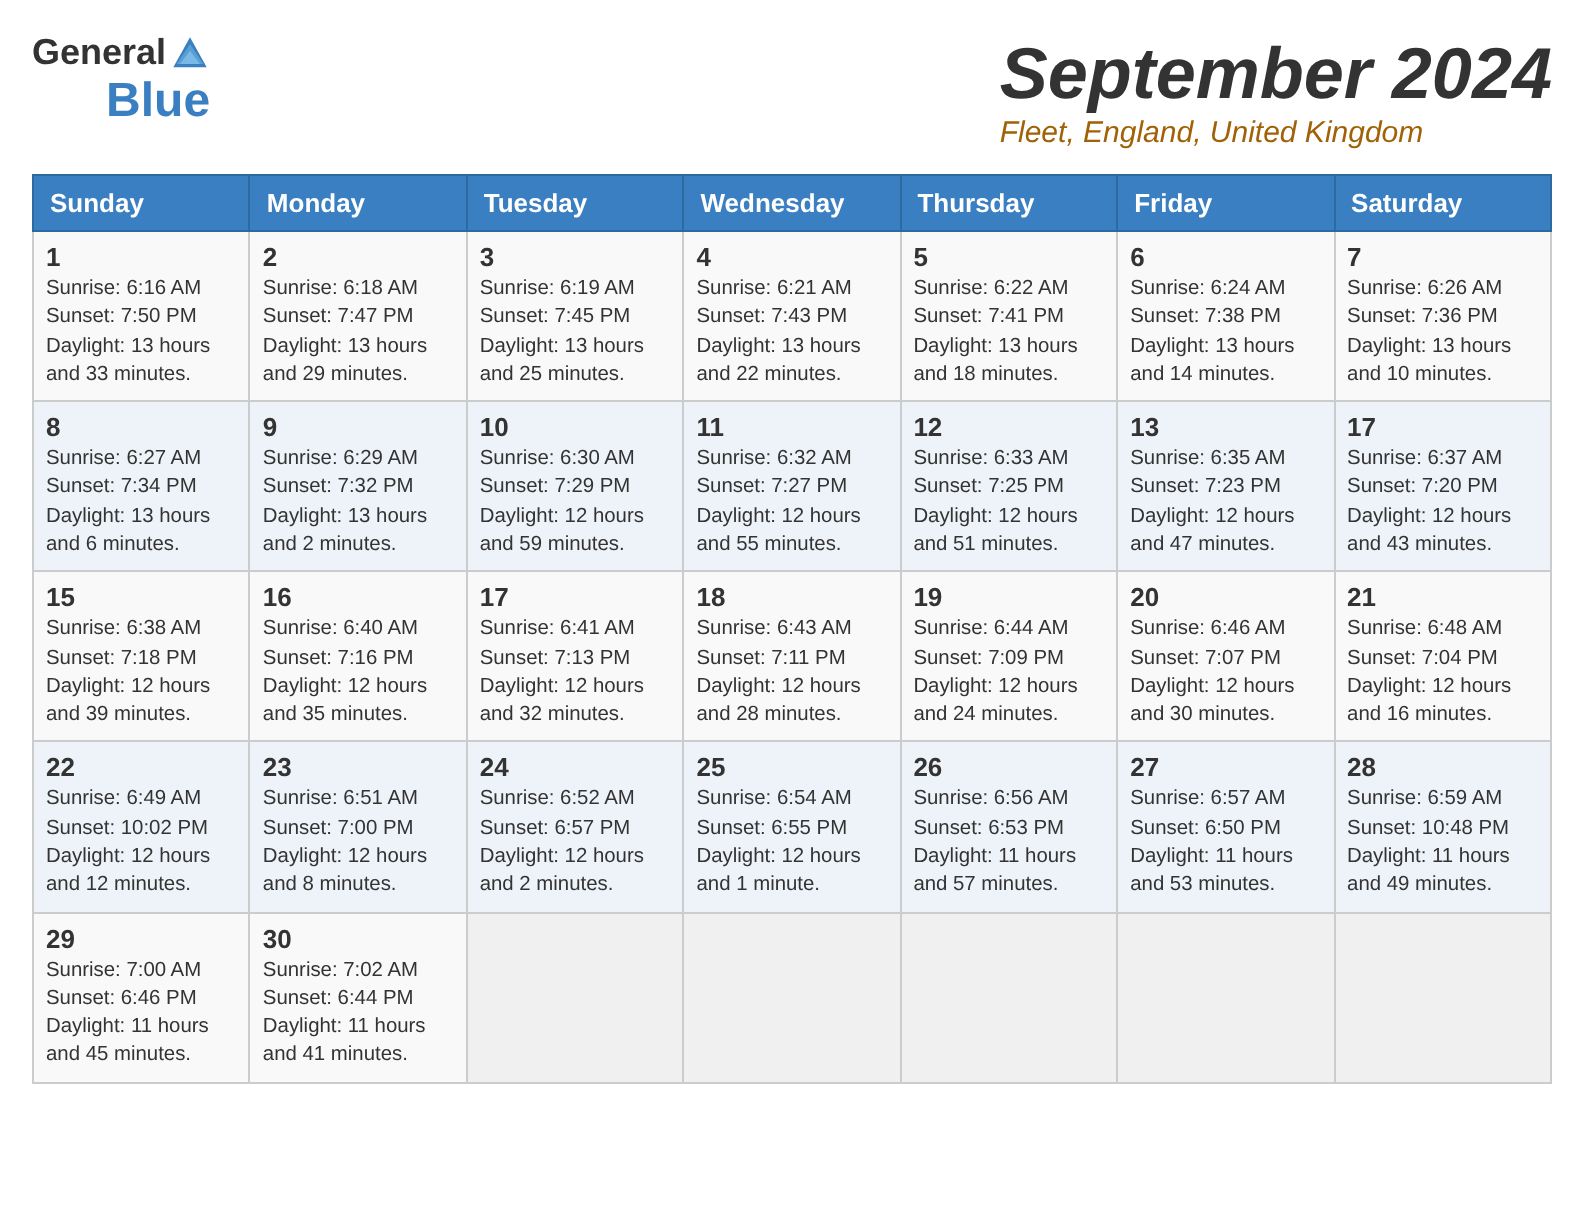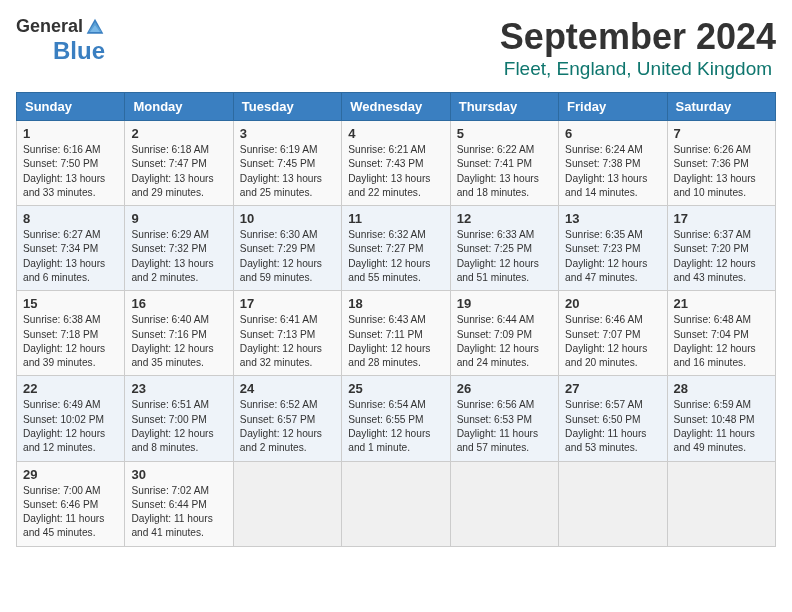--- a/index.html
+++ b/index.html
@@ -34,30 +34,31 @@
       font-size: 24px;
       font-weight: bold;
       color: #3a7fc1;
     }
     .logo-icon {
       width: 20px;
       height: 20px;
       margin-left: 2px;
     }
     .title-area {
-      text-align: center;
+      text-align: left;
+      font-style: italic;
     }
     .month-title {
       font-size: 36px;
       font-weight: bold;
       color: #333;
     }
     .location {
-      font-size: 19px;
-      color: #0f766e;
+      font-size: 15px;
+      color: #a16207;
     }
     .calendar {
       width: 100%;
       border-collapse: collapse;
     }
     .calendar thead th {
       background-color: #3a7fc1;
       color: #fff;
       font-size: 13px;
       font-weight: bold;
@@ -306,21 +307,21 @@
             <div>Daylight: 12 hours</div>
             <div>and 24 minutes.</div>
           </div>
         </td>
         <td>
           <span class="day-number">20</span>
           <div class="cell-content">
             <div>Sunrise: 6:46 AM</div>
             <div>Sunset: 7:07 PM</div>
             <div>Daylight: 12 hours</div>
-            <div>and 20 minutes.</div>
+            <div>and 30 minutes.</div>
           </div>
         </td>
         <td>
           <span class="day-number">21</span>
           <div class="cell-content">
             <div>Sunrise: 6:48 AM</div>
             <div>Sunset: 7:04 PM</div>
             <div>Daylight: 12 hours</div>
             <div>and 16 minutes.</div>
           </div>

